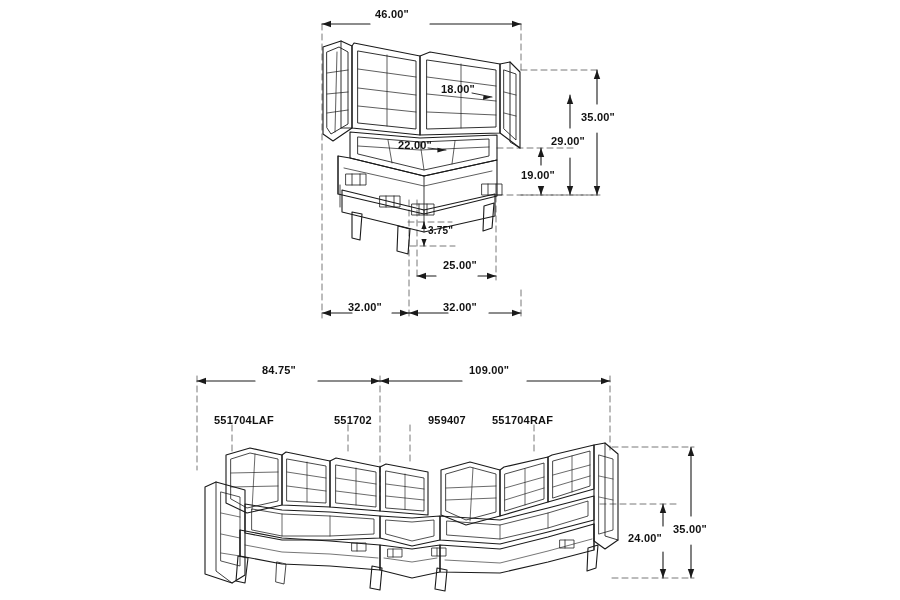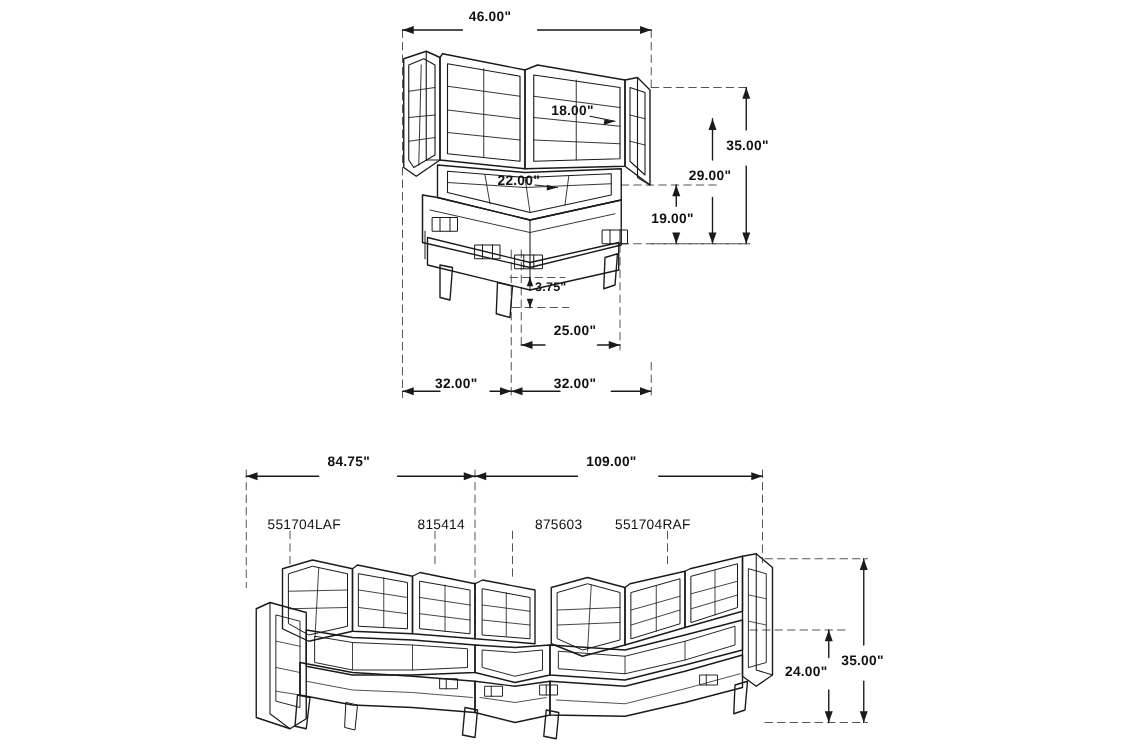--- a/index.html
+++ b/index.html
@@ -33,21 +33,21 @@
     font-size: 11px;
     font-weight: bold;
     color: #111111;
     white-space: nowrap;
     letter-spacing: 0.2px;
   }
   .part-label {
     position: absolute;
     font-family: "Liberation Sans", sans-serif;
     font-size: 11px;
-    font-weight: normal;
+    font-weight: bold;
     color: #111111;
     white-space: nowrap;
     letter-spacing: 0.2px;
   }
   .small-label {
     font-size: 10px;
   }
 </style>
 </head>
 <body>
@@ -303,17 +303,17 @@
   <div class="dim-label" style="left:443px; top:259px;">25.00"</div>
   <div class="dim-label" style="left:348px; top:301px;">32.00"</div>
   <div class="dim-label" style="left:443px; top:301px;">32.00"</div>
 
   <div class="dim-label" style="left:262px; top:364px;">84.75"</div>
   <div class="dim-label" style="left:469px; top:364px;">109.00"</div>
   <div class="dim-label" style="left:673px; top:523px;">35.00"</div>
   <div class="dim-label" style="left:628px; top:532px;">24.00"</div>
 
   <div class="part-label" style="left:214px; top:414px;">551704LAF</div>
-  <div class="part-label" style="left:334px; top:414px;">815414</div>
-  <div class="part-label" style="left:428px; top:414px;">875603</div>
+  <div class="part-label" style="left:334px; top:414px;">551702</div>
+  <div class="part-label" style="left:428px; top:414px;">959407</div>
   <div class="part-label" style="left:492px; top:414px;">551704RAF</div>
 
 </div>
 
 </body></html>

